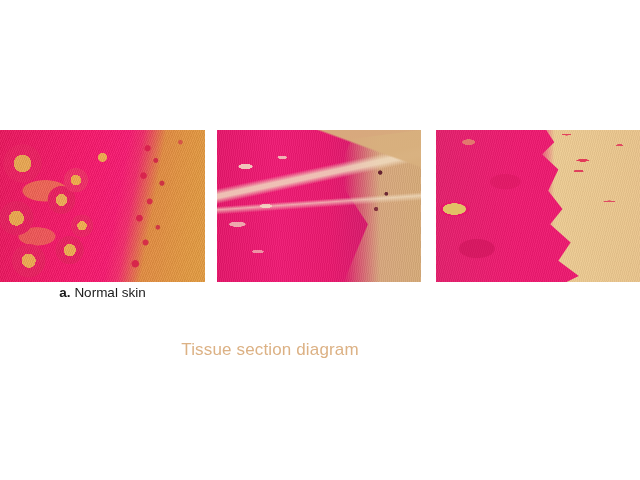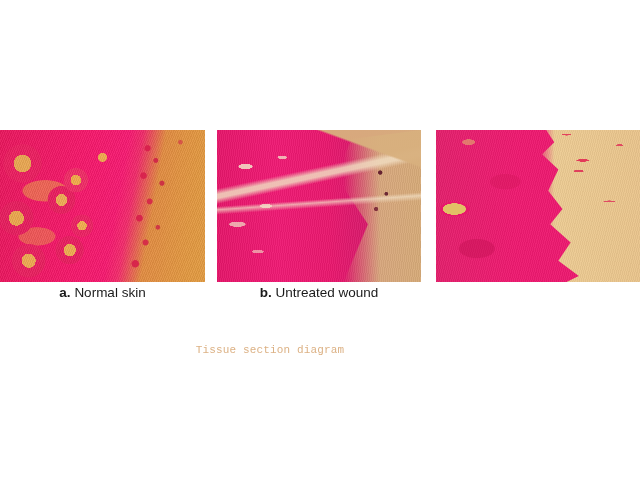--- a/index.html
+++ b/index.html
@@ -192,25 +192,24 @@
   .caption-b { left: 217px; width: 204px; }
   .caption-c { left: 436px; width: 204px; }
 
   
   .fig-title {
     position: absolute;
     left: 0;
     top: 340px;
     width: 540px;
     text-align: center;
-    font-size: 11px;
+    font-size: 17px;
     line-height: 20px;
     color: #dcb184;
     letter-spacing: 0.15px;
-    font-family: Liberation Mono, monospace;
   }
 </style>
 </head>
 <body>
 
 <div class="figure-root">
 
   <div class="panel-row">
 
     <div class="panel panel-a">
@@ -224,20 +223,19 @@
     <div class="panel panel-c">
       <div class="micrograph mg-c"></div>
     </div>
 
   </div>
 
   <div class="caption-row">
 
     <div class="caption caption-a"><span class="lbl">a.</span> <span>Normal skin</span></div>
 
-    <div class="caption caption-b"><span class="lbl">b.</span> <span>Untreated wound</span></div>
 
 
   </div>
 
   <div class="fig-title">Tissue section diagram</div>
 
 </div>
 
 </body></html>

